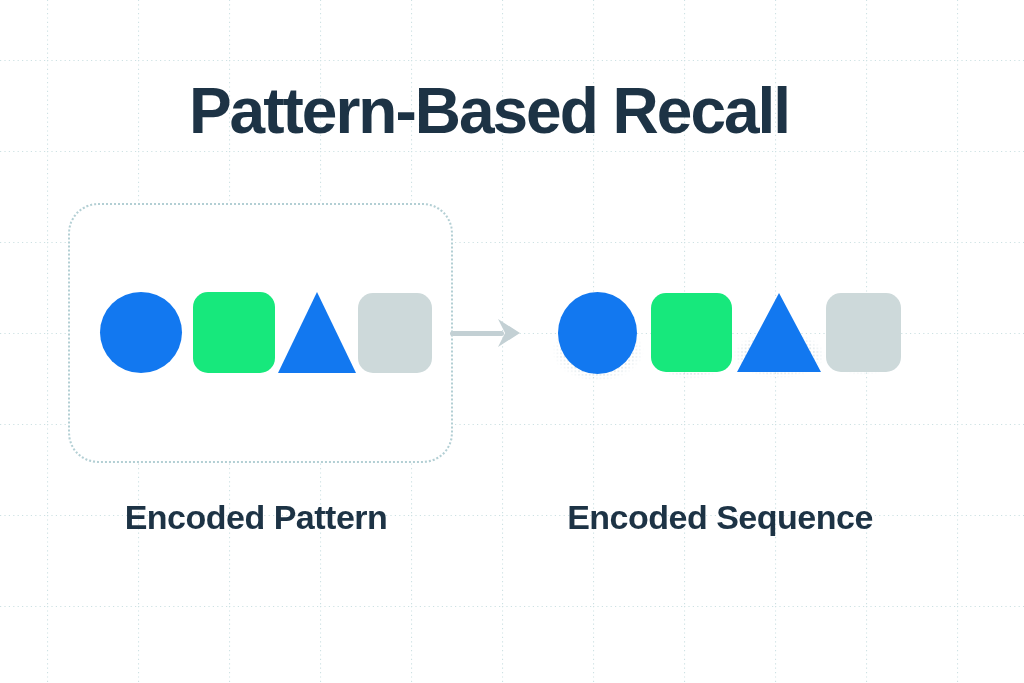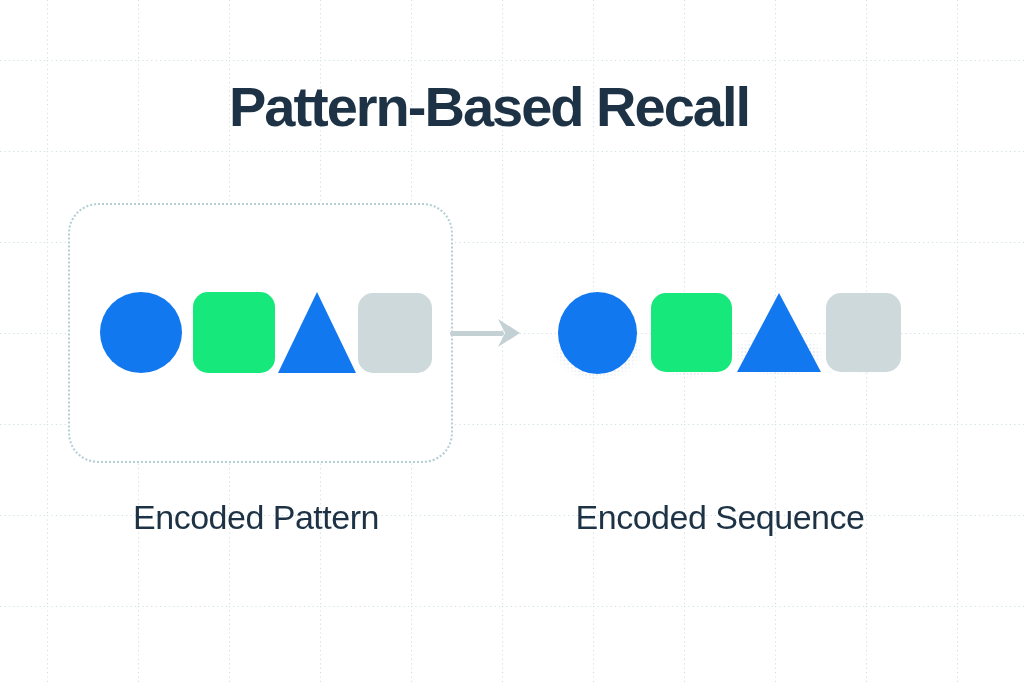--- a/index.html
+++ b/index.html
@@ -8,21 +8,21 @@
     --card-border:#b3cfd4; --bg:#ffffff; --stipple:#b2c6ce;
   }
   *{margin:0;padding:0;box-sizing:border-box;}
   html,body{width:1024px;height:683px;overflow:hidden;background:var(--bg);
     font-family:"Liberation Sans","DejaVu Sans",sans-serif;}
   .page{position:relative;width:1024px;height:683px;background:var(--bg);}
   .grid{position:absolute;left:0;top:0;}
   .gl{stroke:var(--grid);stroke-width:1.2;stroke-dasharray:1.2 3.2;}
 
   .title{position:absolute;top:74px;left:0;width:978px;text-align:center;
-    font-size:56px;font-weight:700;letter-spacing:-2px;color:var(--text);
+    font-size:64px;font-weight:700;letter-spacing:-2px;color:var(--text);
     white-space:nowrap;}
 
   .card{position:absolute;left:68px;top:203px;width:385px;height:260px;
     background:#fff;border:2px dotted var(--card-border);border-radius:30px;}
 
   .shape-row{position:absolute;top:292px;display:flex;align-items:flex-start;}
   .row-encoded{left:100px;}
   .row-recalled{left:558px;}
 
   .shape-wrap{position:relative;flex:0 0 auto;}
@@ -36,21 +36,21 @@
     background-size:3.6px 3.6px;
     -webkit-mask-image:radial-gradient(ellipse 50% 50% at 50% 45%,rgba(0,0,0,.95) 0%,rgba(0,0,0,.55) 45%,transparent 72%);
     mask-image:radial-gradient(ellipse 50% 50% at 50% 45%,rgba(0,0,0,.95) 0%,rgba(0,0,0,.55) 45%,transparent 72%);}
 
   .arrow{position:absolute;left:450px;top:319px;width:70px;height:28px;}
   .arrow-shaft{position:absolute;left:0;top:12px;width:54px;height:5px;
     background:var(--arrow);border-radius:2.5px;}
   .arrow-head{position:absolute;left:48px;top:0;width:22px;height:28px;
     background:var(--arrow);clip-path:polygon(0 0,100% 50%,0 100%,32% 50%);}
 
-  .label{position:absolute;top:498px;font-size:34px;font-weight:400;
+  .label{position:absolute;top:498px;font-size:34px;font-weight:700;
     letter-spacing:-.5px;color:var(--text);text-align:center;white-space:nowrap;}
   .label-left{left:16px;width:480px;}
   .label-right{left:512px;width:416px;}
 </style>
 </head>
 <body>
 
 <div class="page">
 
   <svg class="grid" width="1024" height="683" viewBox="0 0 1024 683" aria-hidden="true">

